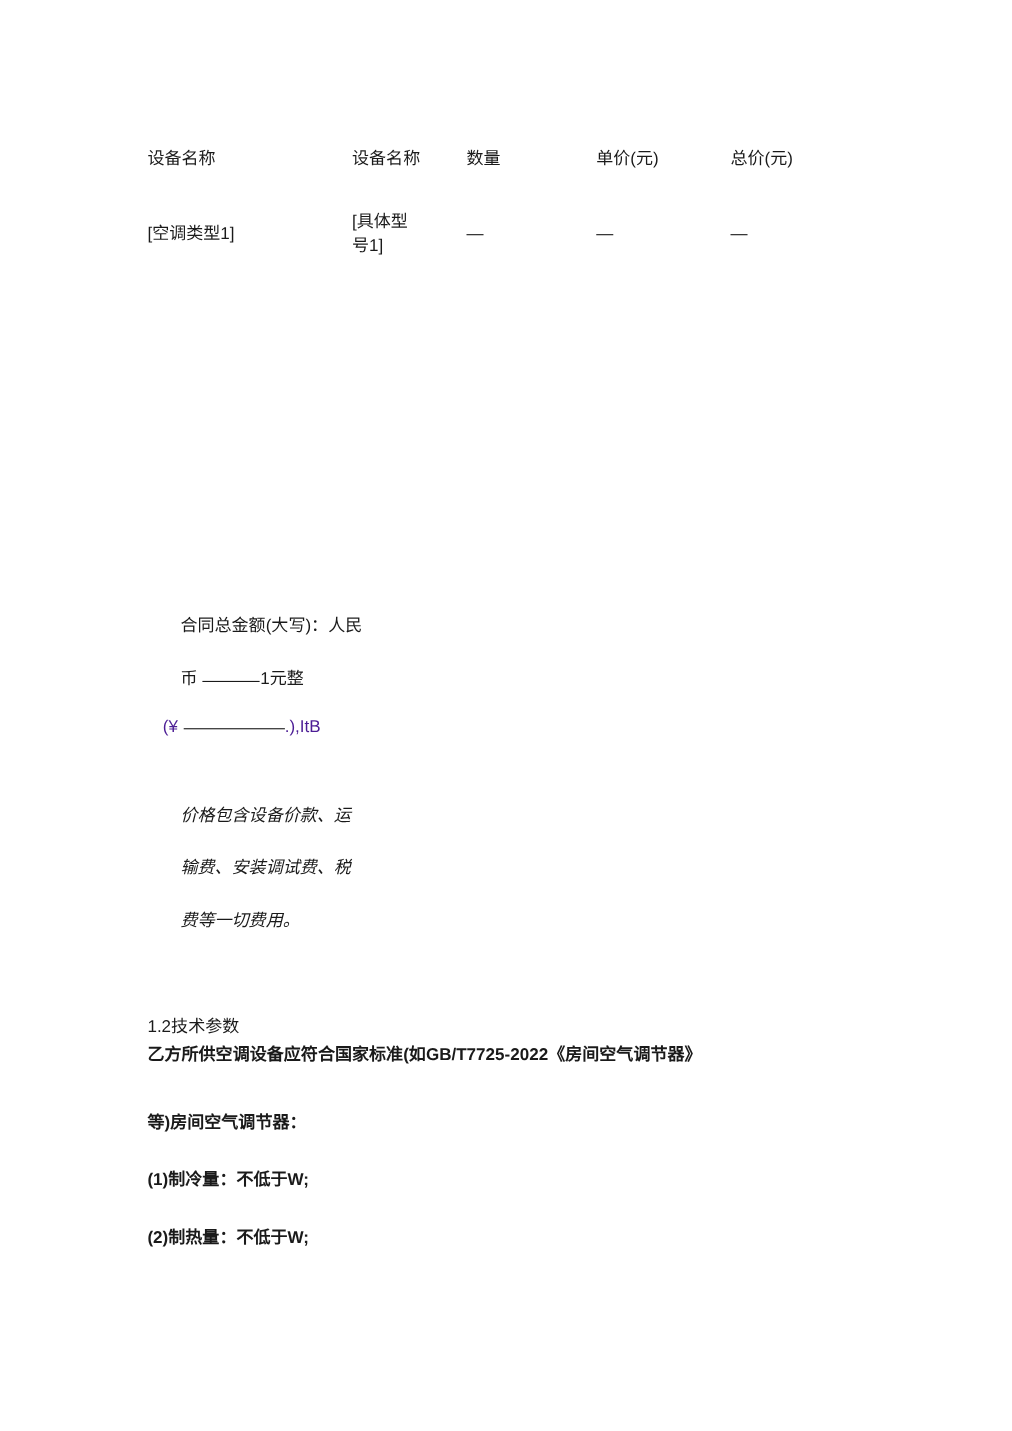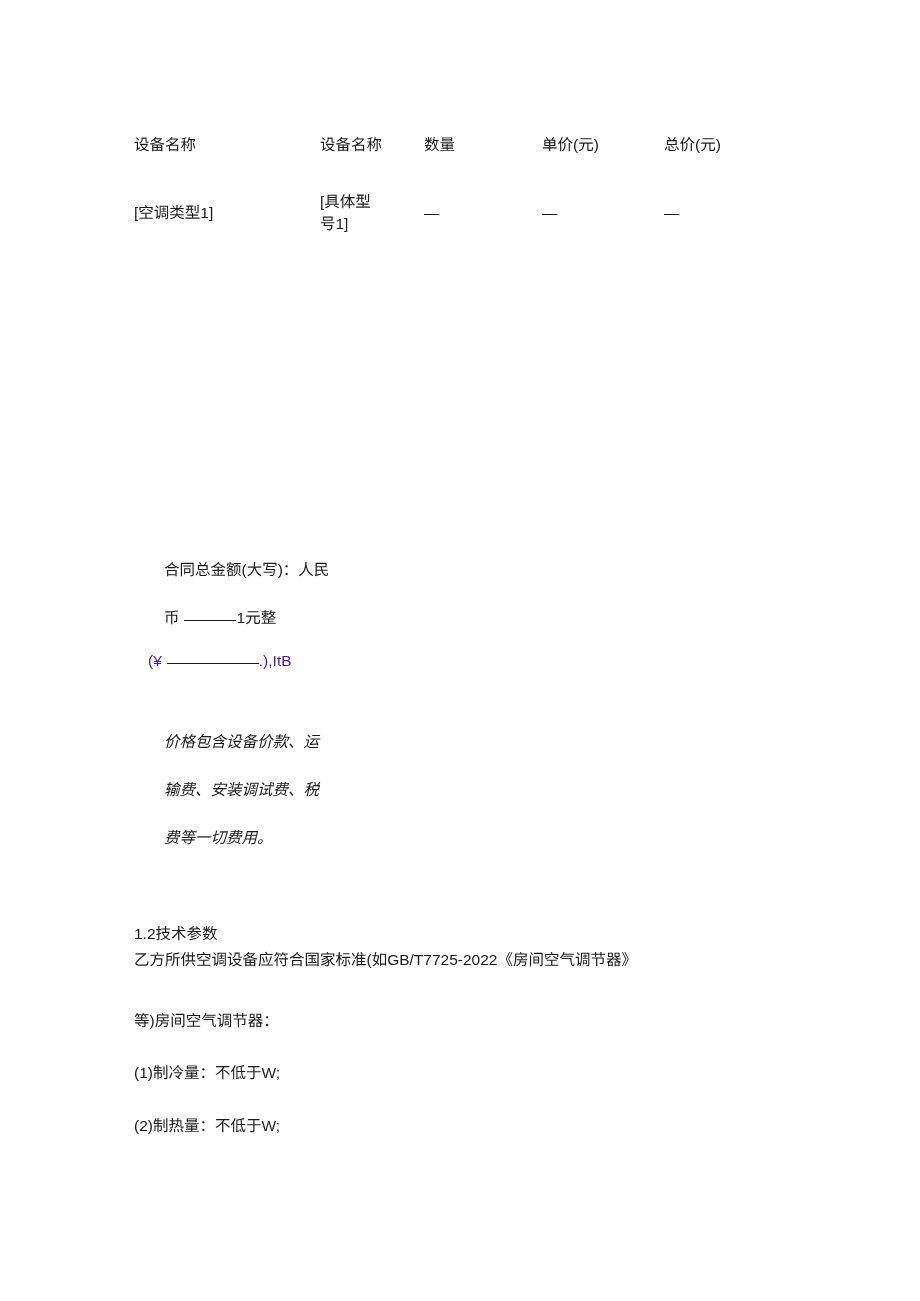--- a/index.html
+++ b/index.html
@@ -121,20 +121,21 @@
     margin-top: 27px;
   }
 
   .wide-line {
     position: absolute;
     left: 134px;
     font-size: 15.5px;
     line-height: 1.2;
     color: #1a1a1a;
     white-space: nowrap;
+    font-weight: bold;
   }
   #standards-line   { top: 951px; }
   #params-intro     { top: 1012px; }
   #param-1          { top: 1064px; }
   #param-2          { top: 1117px; }
 </style>
 </head>
 <body>
 
 <div class="page">

